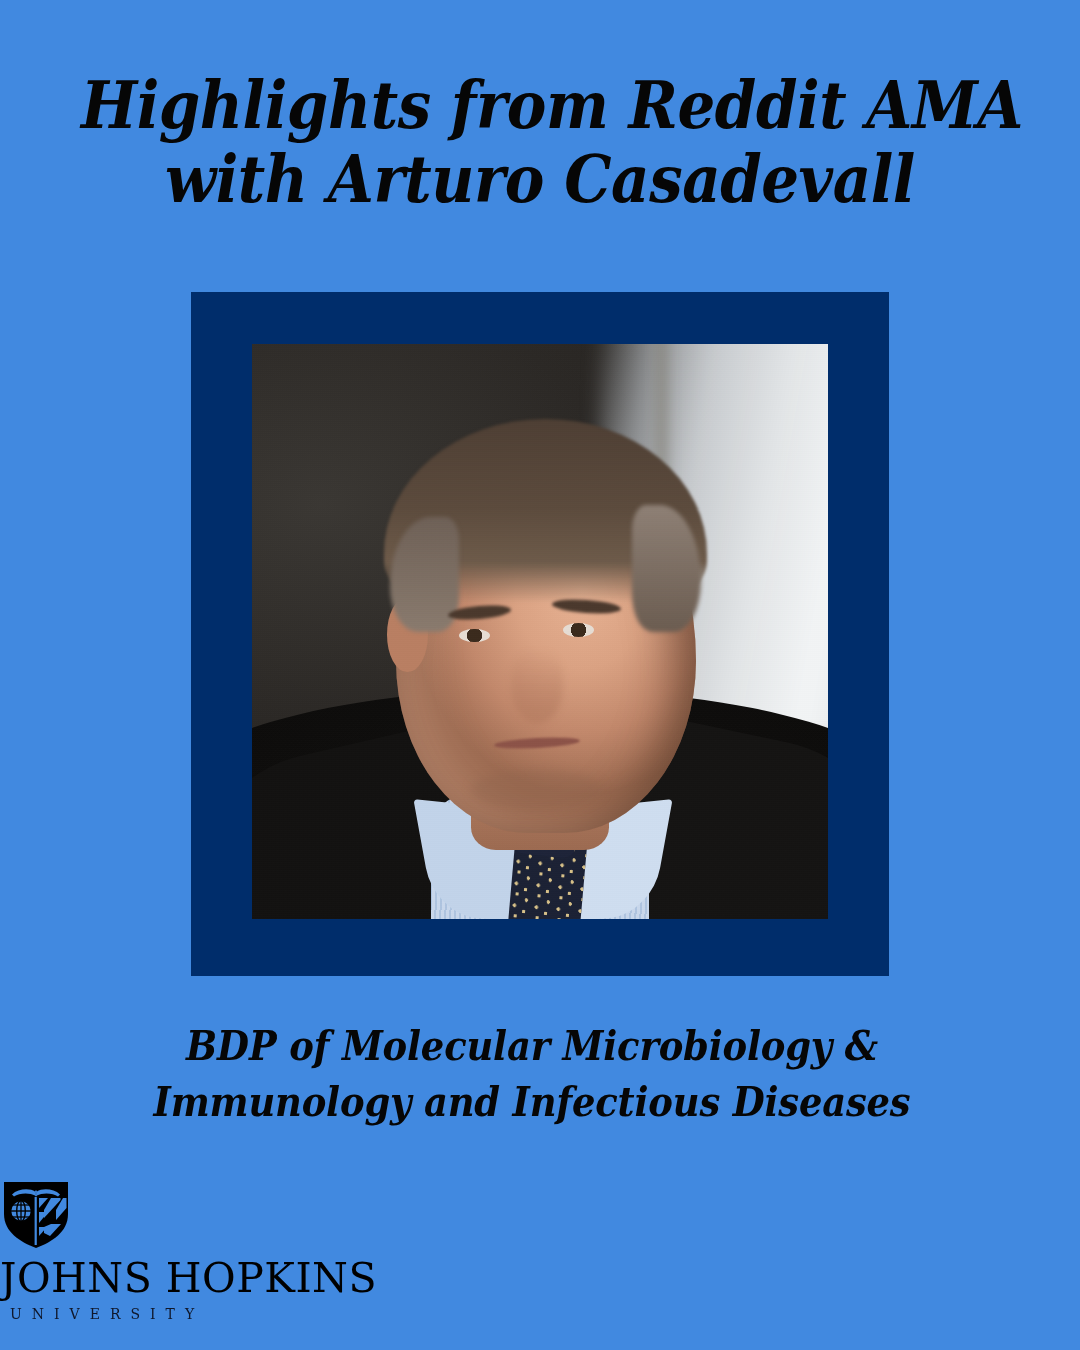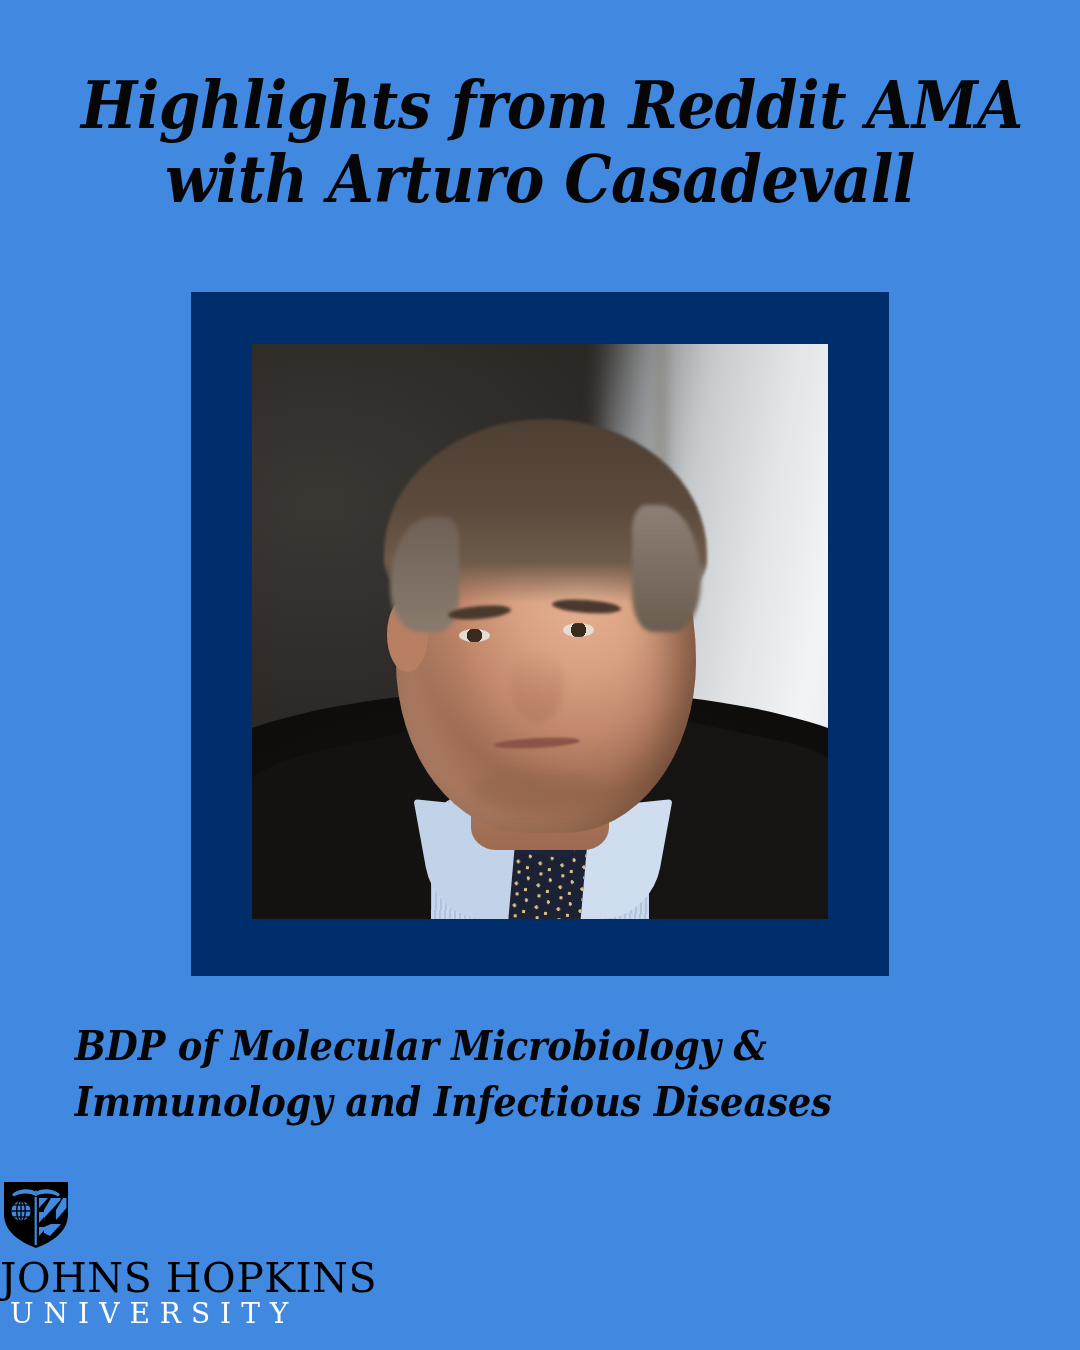--- a/index.html
+++ b/index.html
@@ -266,20 +266,21 @@
     position:absolute; inset:0;
     background:
       repeating-linear-gradient(0deg, rgba(255,255,255,0.012) 0px, rgba(0,0,0,0.012) 2px);
     pointer-events:none;
   }
 
   
   .subtitle-block {
     position:absolute;
     left:0; right:16px; top:1018px;
+    text-align:center;
     padding:0 24px;
   }
   .subtitle-line {
     display:block;
     color:#060606;
     font-family:"DejaVu Serif", serif;
     font-weight:bold;
     font-style:italic;
     font-size:41px;
     line-height:56px;
@@ -302,23 +303,23 @@
     color:#000;
     font-family:"DejaVu Serif", serif;
     font-weight:normal;
     font-size:41px;
     line-height:44px;
     letter-spacing:0.5px;
     white-space:nowrap;
   }
   .logo-sub {
     margin-top:2px;
-    color:#ffffff;
+    color:#0f172a;
     font-family:"DejaVu Serif", serif;
-    font-size:28px;
+    font-size:14px;
     line-height:24px;
     letter-spacing:10px;
     text-indent:10px;
     white-space:nowrap;
   }
 </style>
 </head>
 <body>
 
 <div class="title-block">

